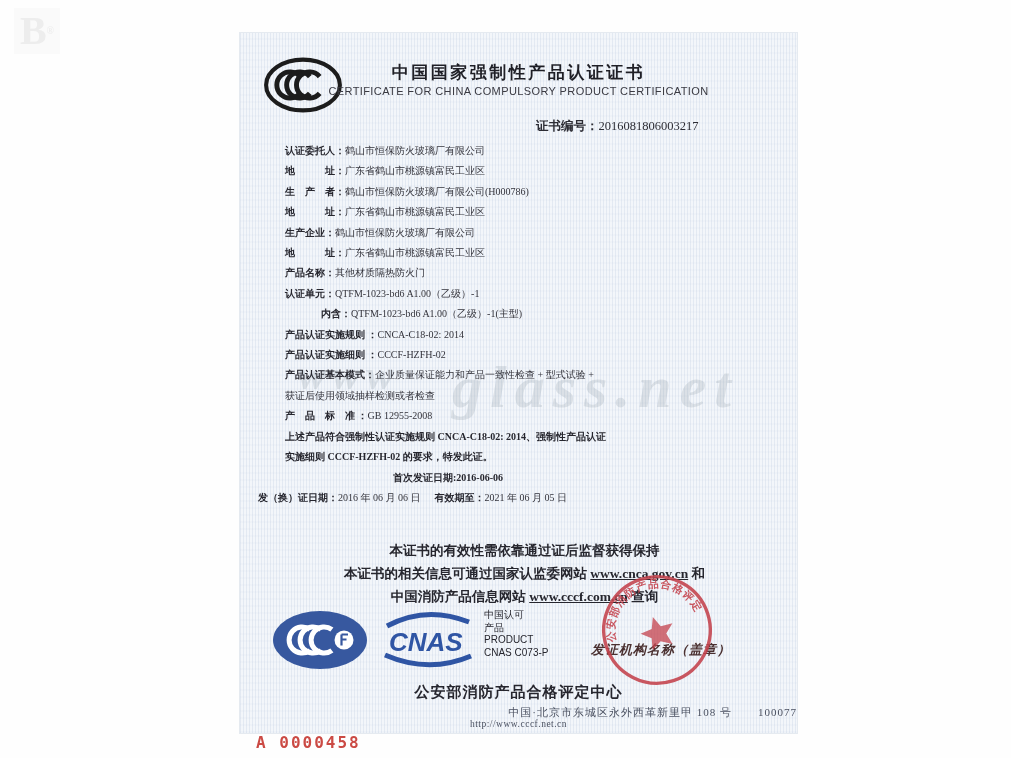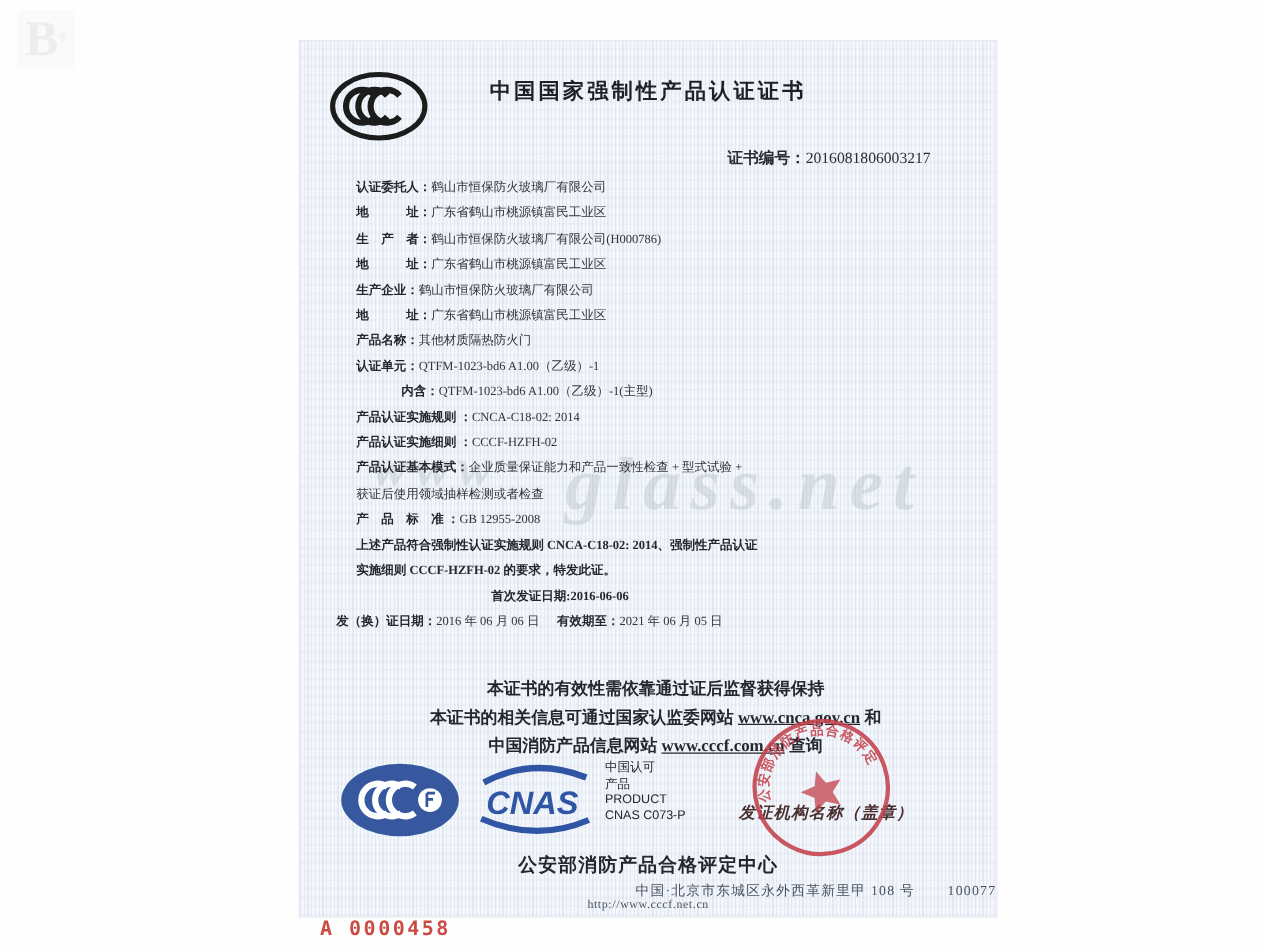--- a/index.html
+++ b/index.html
@@ -29,39 +29,39 @@
   .ccc-mark{position:absolute;left:22px;top:22px;width:82px;height:60px;}
   .title{
     position:absolute;left:0;top:28px;width:100%;text-align:center;
     font-size:17px;font-weight:bold;letter-spacing:2.5px;color:#1f1f26;
   }
   .subtitle{
     position:absolute;left:0;top:52px;width:100%;text-align:center;
     font-family:"Liberation Sans","DejaVu Sans",sans-serif;
     font-size:11px;letter-spacing:.4px;color:#3a3a42;
   }
-  .certno{position:absolute;left:296px;top:85px;font-size:12.5px;color:#2c2c34;padding-left:46px;}
+  .certno{position:absolute;left:296px;top:85px;font-size:12.5px;color:#2c2c34;}
   .certno .lbl{font-weight:bold;}
   .watermark{
     position:absolute;z-index:0;color:rgba(125,138,152,.20);
     font-weight:bold;font-style:italic;pointer-events:none;
   }
   .wm1{left:58px;top:318px;font-size:42px;letter-spacing:6px;}
   .wm2{left:212px;top:320px;font-size:60px;letter-spacing:8px;text-align:right;}
   .bodyblock{
     position:absolute;left:45px;top:108px;width:486px;z-index:1;
     font-size:10px;line-height:20.4px;
   }
   .row{white-space:nowrap;}
   .row .lbl{font-weight:bold;color:#26262e;}
   .row .val{color:#33333b;}
   .row.indent{padding-left:36px;}
   .row.bold{font-weight:bold;color:#26262e;}
   .row.first-issue{padding-left:108px;font-weight:bold;color:#26262e;}
-  .row.dates{margin-left:-27px;padding-left:11px;}
+  .row.dates{margin-left:-27px;}
   .row.dates .lbl2{font-weight:bold;margin-left:14px;color:#26262e;}
   .notice{
     position:absolute;left:0;top:506px;width:100%;text-align:center;z-index:1;
     font-size:13.5px;font-weight:bold;color:#26262e;line-height:22px;
   }
   .notice .ln{margin-top:1px;padding-left:12px;}
   .notice .url{text-decoration:underline;font-weight:bold;}
   .marksrow{position:absolute;left:0;top:572px;width:100%;height:70px;z-index:1;}
   .cccf-mark{position:absolute;left:30px;top:3px;width:100px;height:64px;}
   .cnas-mark{position:absolute;left:140px;top:6px;width:96px;height:58px;}
@@ -110,20 +110,21 @@
   <div class="paper">
 
     <svg class="ccc-mark" viewBox="0 0 100 72">
       <ellipse cx="50" cy="36" rx="45" ry="31" fill="none" stroke="#1c1c1c" stroke-width="5"></ellipse>
       <path d="M46.3,25.7 A16,16 0 1 0 46.3,46.3" fill="none" stroke="#1c1c1c" stroke-width="6"></path>
       <path d="M58.3,25.7 A16,16 0 1 0 58.3,46.3" fill="none" stroke="#1c1c1c" stroke-width="6"></path>
       <path d="M70.3,25.7 A16,16 0 1 0 70.3,46.3" fill="none" stroke="#1c1c1c" stroke-width="6"></path>
     </svg>
 
     <div class="title">中国国家强制性产品认证证书</div>
+    <div class="subtitle">CERTIFICATE FOR CHINA COMPULSORY PRODUCT CERTIFICATION</div>
 
     <div class="certno">
       <span class="lbl">证书编号：</span><span>2016081806003217</span>
     </div>
 
     <div class="watermark wm1">www</div>
     <div class="watermark wm2">glass.net</div>
 
     <div class="bodyblock">
       <div class="row"><span class="lbl">认证委托人：</span><span class="val">鹤山市恒保防火玻璃厂有限公司</span></div>

